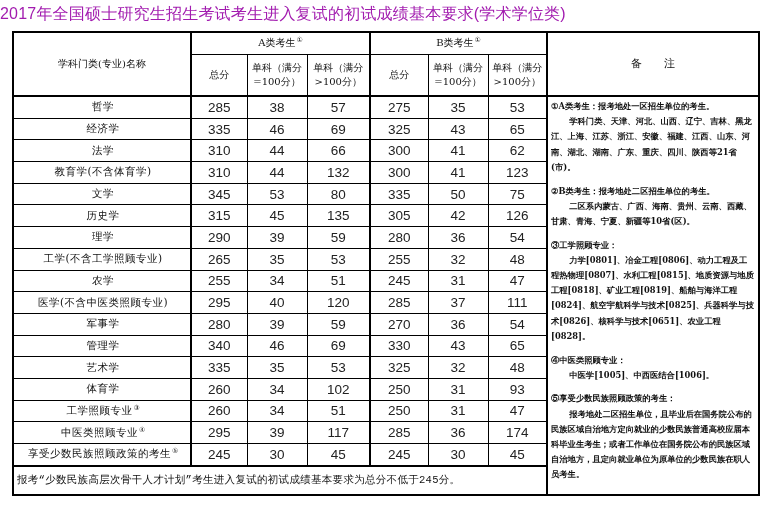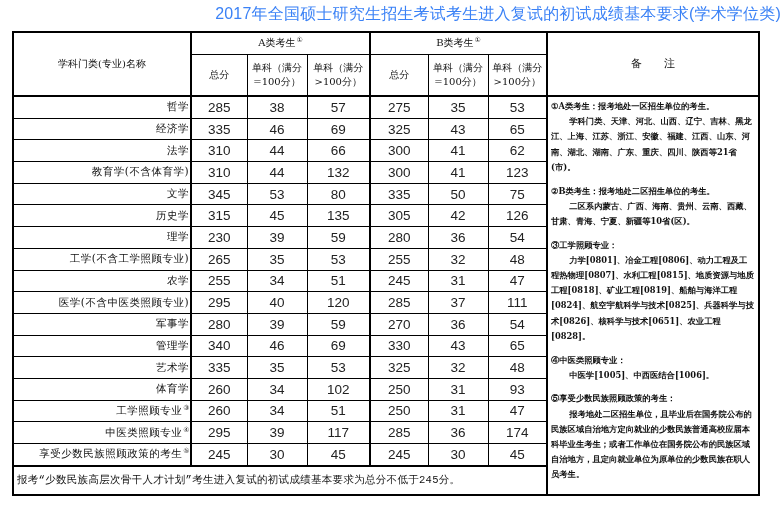--- a/index.html
+++ b/index.html
@@ -1,30 +1,30 @@
 <!DOCTYPE html>
 <html><head>
 <meta charset="utf-8">
 <style>
   html, body { margin:0; padding:0; background:#ffffff; }
   body { width:781px; height:511px; position:relative; overflow:hidden;
          font-family: "DejaVu Sans", "Liberation Sans", sans-serif; color:#111; }
-  .title { position:absolute; left:0; top:4px; width:781px; text-align:right;
-           font-size:16px; font-weight:normal; letter-spacing:0.2px; color:#3b82f6;
+  .title { position:absolute; left:0; top:4px; width:781px; text-align:left;
+           font-size:16px; font-weight:normal; letter-spacing:0.2px; color:#a21caf;
            font-family: "Liberation Sans", "DejaVu Sans", sans-serif; }
   table.main { position:absolute; left:12px; top:31px; width:746px;
                border-collapse:collapse; table-layout:fixed;
                border:2.5px solid #000; }
   table.main td { border:1px solid #000; padding:0; overflow:hidden; }
   .hdr { font-family:"DejaVu Serif", serif; font-size:10px; text-align:center; line-height:14px; }
   .thickR { border-right:2.5px solid #000 !important; }
   .thickB { border-bottom:2.5px solid #000 !important; }
   tr.data td { height:20.7px; }
   .name { font-family:"DejaVu Serif", serif; font-size:10.5px; padding-left:3px !important;
-          white-space:nowrap; text-align:right; letter-spacing:0.5px; }
+          white-space:nowrap; text-align:center; letter-spacing:0.5px; }
   .num { font-family:"Liberation Sans", sans-serif; font-size:13.5px; text-align:center; color:#222; }
   sup { font-size:7px; vertical-align:top; line-height:8px; margin-left:1px; }
   .notes { vertical-align:top; font-family:"DejaVu Serif", serif; font-size:8.3px;
            line-height:15.2px; padding:2px 3px 0 3px !important; color:#111; }
   .note-block { margin-bottom:8.5px;font-weight:bold; }
   .indent { text-indent:2.2em; }
   .footer { font-family:Liberation Mono, monospace; font-size:10.5px; padding-left:3px !important;
             text-align:left; height:27px; white-space:nowrap; letter-spacing:0.3px; }
 </style>
 </head>
@@ -137,21 +137,21 @@
         <td class="name thickR"><span>历史学</span><sup></sup></td>
         <td class="num">315</td>
         <td class="num">45</td>
         <td class="num thickR">135</td>
         <td class="num">305</td>
         <td class="num">42</td>
         <td class="num thickR">126</td>
       </tr>
       <tr class="data">
         <td class="name thickR"><span>理学</span><sup></sup></td>
-        <td class="num">230</td>
+        <td class="num">290</td>
         <td class="num">39</td>
         <td class="num thickR">59</td>
         <td class="num">280</td>
         <td class="num">36</td>
         <td class="num thickR">54</td>
       </tr>
       <tr class="data">
         <td class="name thickR"><span>工学(不含工学照顾专业)</span><sup></sup></td>
         <td class="num">265</td>
         <td class="num">35</td>

